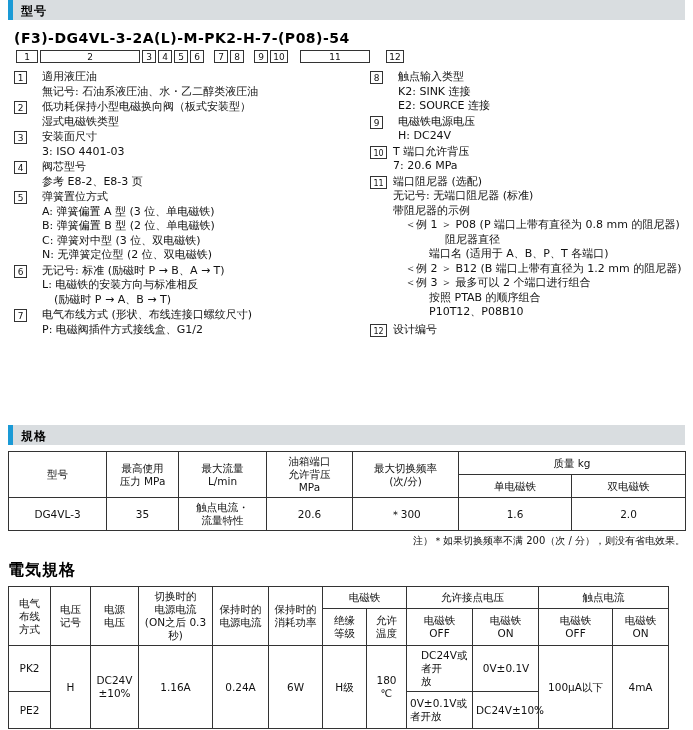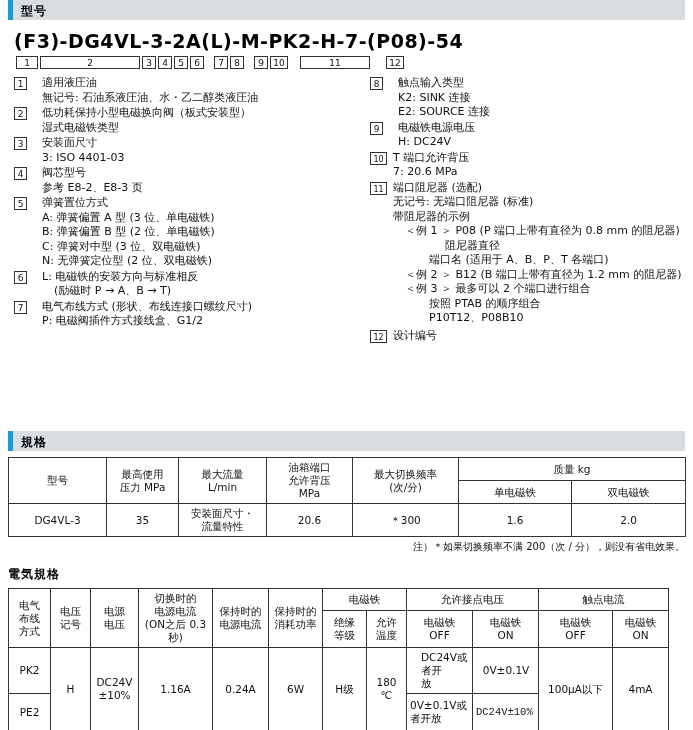--- a/index.html
+++ b/index.html
@@ -22,28 +22,28 @@
     border-left:5px solid #1a9ad6;
     box-sizing:border-box;
   }
   .sec-bar .sec-title{
     position:absolute;left:8px;top:3px;
     font-size:12px;font-weight:bold;color:#000;
     letter-spacing:1px;
   }
   .sec-plain{
     margin:0 8px;
-    font-size:12px;font-weight:bold;color:#000;
+    font-size:16px;font-weight:bold;color:#000;
     letter-spacing:1px;
   }
 
   
   .model-code{
     margin:10px 0 4px 14px;
-    font-size:19px;
+    font-size:14px;
     font-weight:bold;
     letter-spacing:0.5px;
     color:#000;
   }
 
   
   .numstrip{position:relative;height:14px;margin:2px 0 6px 16px;}
   .numstrip .nb{
     position:absolute;top:0;
     height:13px;min-width:10px;
@@ -164,20 +164,21 @@
           <div class="ln">A: 弹簧偏置 A 型 (3 位、单电磁铁)</div>
           <div class="ln">B: 弹簧偏置 B 型 (2 位、单电磁铁)</div>
           <div class="ln">C: 弹簧对中型 (3 位、双电磁铁)</div>
           <div class="ln">N: 无弹簧定位型 (2 位、双电磁铁)</div>
         </div>
       </div>
 
       <div class="ent">
         <span class="bx">6</span>
         <div class="bd">
+          <div class="ln">无记号: 标准 (励磁时 P → B、A → T)</div>
           <div class="ln">L: 电磁铁的安装方向与标准相反</div>
           <div class="ln ind1">(励磁时 P → A、B → T)</div>
         </div>
       </div>
 
       <div class="ent">
         <span class="bx">7</span>
         <div class="bd">
           <div class="ln">电气布线方式 (形状、布线连接口螺纹尺寸)</div>
           <div class="ln">P: 电磁阀插件方式接线盒、G1/2</div>
@@ -262,21 +263,21 @@
       <th rowspan="2"><span>最大切换频率</span><br><span>(次/分)</span></th>
       <th colspan="2">质量  kg</th>
     </tr>
     <tr>
       <th>单电磁铁</th>
       <th>双电磁铁</th>
     </tr>
     <tr>
       <td>DG4VL-3</td>
       <td>35</td>
-      <td><span>安装面尺寸・</span><br><span>流量特性</span></td>
+      <td><span>触点电流・</span><br><span>流量特性</span></td>
       <td>20.6</td>
       <td>＊300</td>
       <td>1.6</td>
       <td>2.0</td>
     </tr>
   </tbody>
     </table>
 
   <div class="note">注）＊如果切换频率不满 200（次 / 分），则没有省电效果。</div>
 
@@ -327,18 +328,18 @@
       <td rowspan="2">H级</td>
       <td rowspan="2">180 ℃</td>
       <td class="small" style="text-align:left;padding-left:14px;"><span>DC24V或者开</span><br><span>放</span></td>
       <td class="small" style="text-align:center;padding-left:3px;">0V±0.1V</td>
       <td rowspan="2">100μA以下</td>
       <td rowspan="2">4mA</td>
     </tr>
     <tr>
       <td style="height:30px">PE2</td>
       <td class="small" style="text-align:left;padding-left:3px;"><span>0V±0.1V或</span><br><span>者开放</span></td>
-      <td class="small" style="text-align:left;padding-left:3px;font-family:Liberation Mono, monospace;">DC24V±10%</td>
+      <td class="small" style="text-align:left;padding-left:3px;">DC24V±10%</td>
     </tr>
   </tbody>
     </table>
 
 </div>
 
 </body></html>

